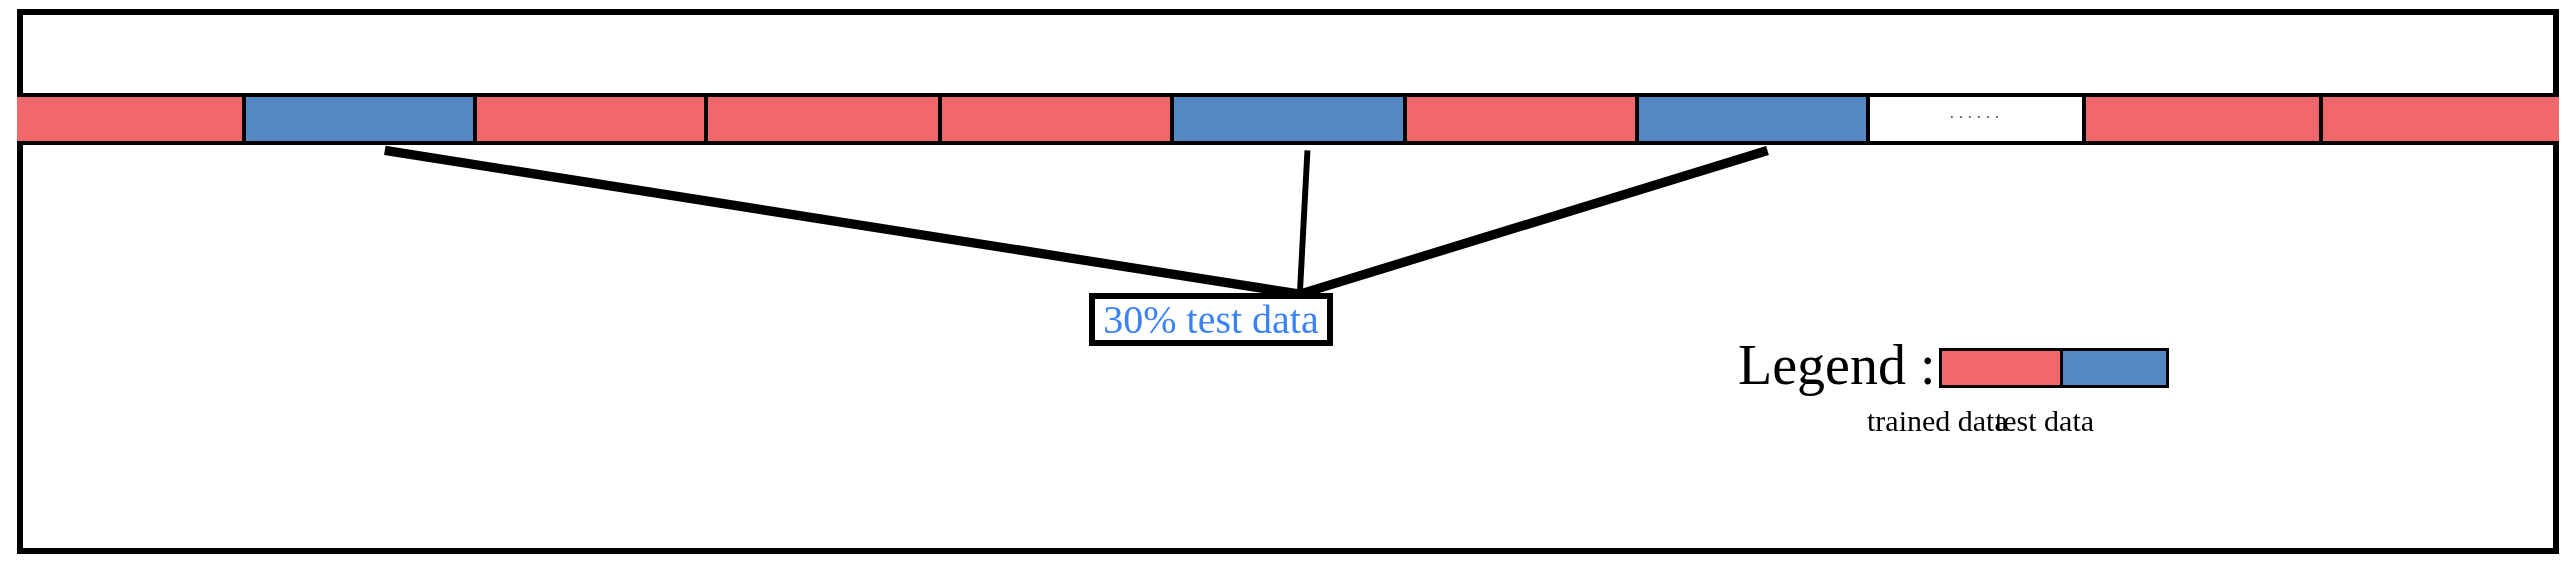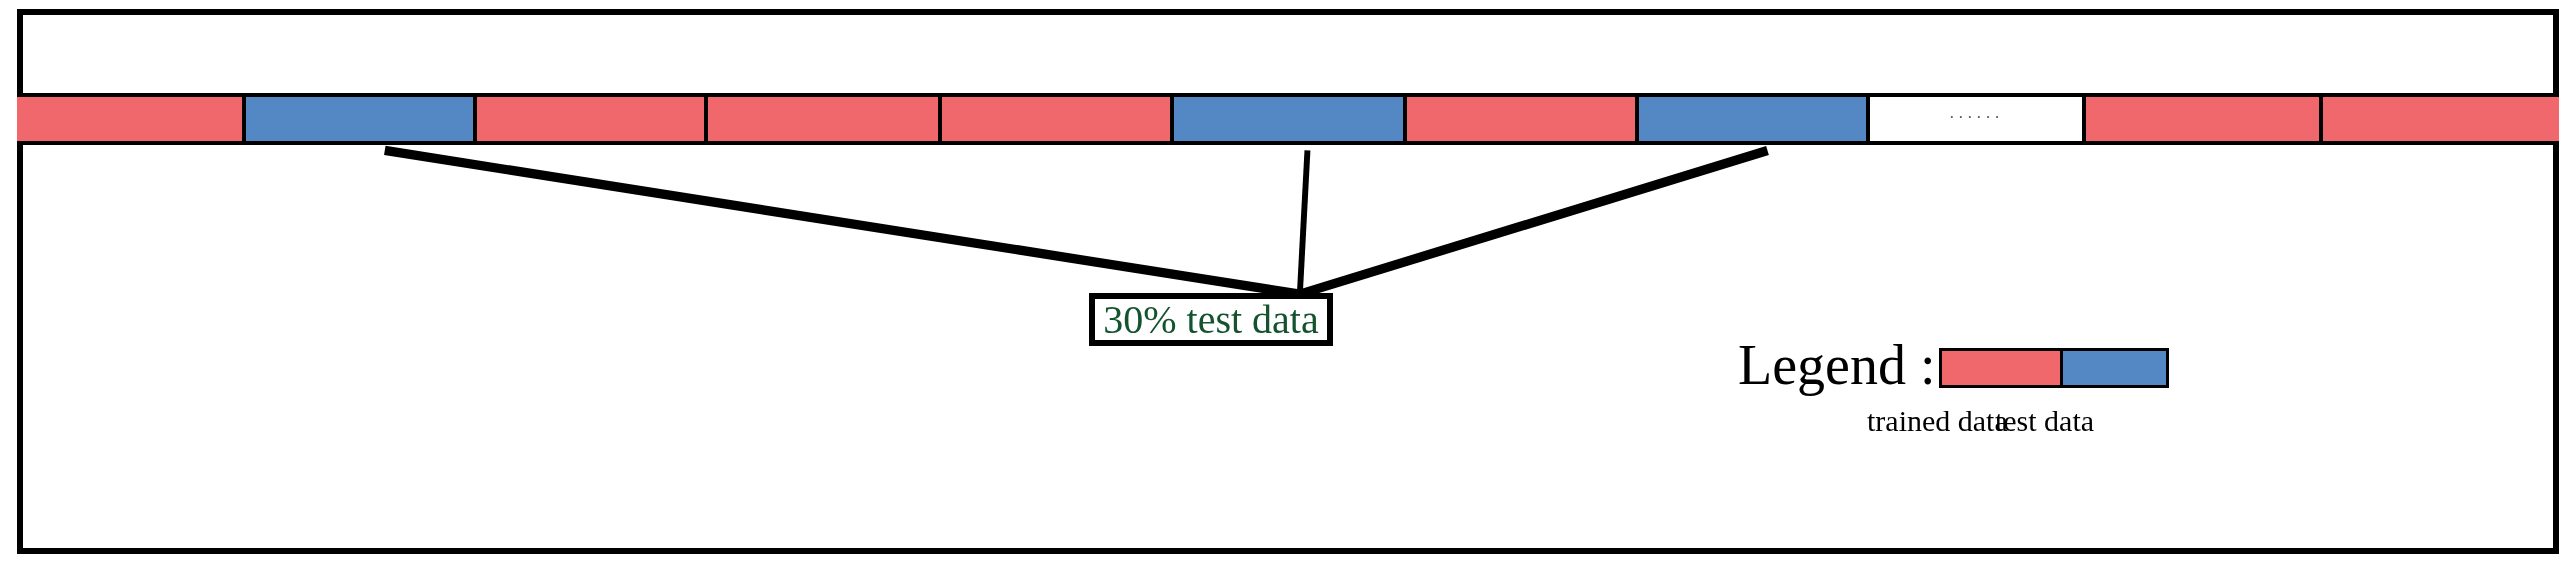--- a/index.html
+++ b/index.html
@@ -85,21 +85,21 @@
     height: 53px;
     border: 6px solid #000000;
     background: #ffffff;
     box-sizing: border-box;
     display: flex;
     align-items: center;
     justify-content: center;
   }
   .callout-text {
     font-size: 40px;
-    color: #14532d;
+    color: #3b82f6;
     white-space: nowrap;
     font-family: "Liberation Serif", "DejaVu Serif", serif;
     line-height: 1;
   }
 
   
   .legend {
     position: absolute;
     left: 1738px;
     top: 337px;

